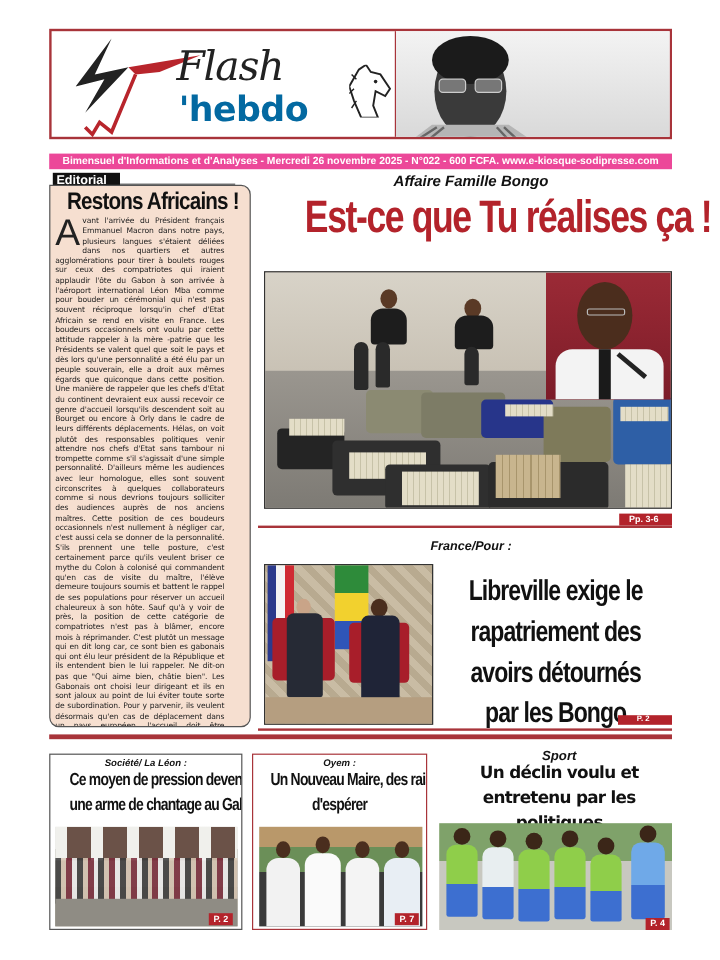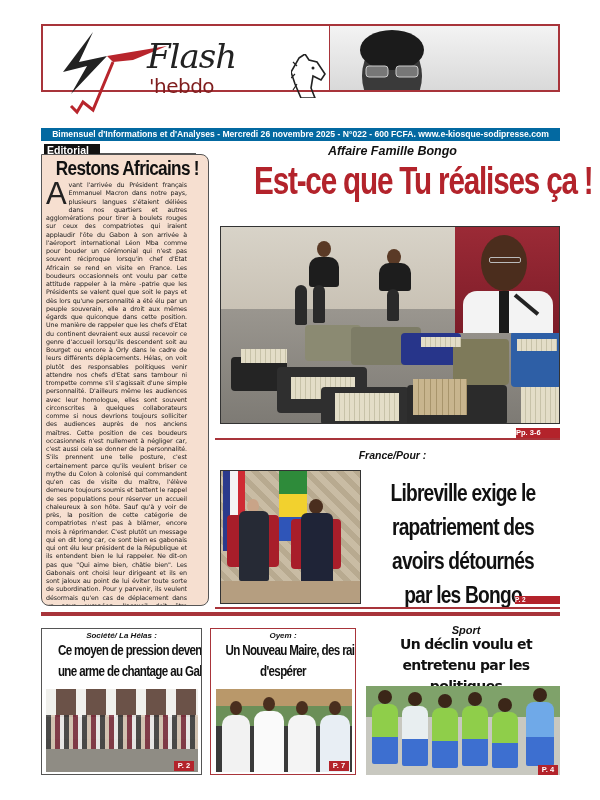--- a/index.html
+++ b/index.html
@@ -1,35 +1,35 @@
 <!DOCTYPE html>
 <html><head>
 <meta charset="utf-8">
 <style>
   * { box-sizing: border-box; margin: 0; padding: 0; }
   html, body { width: 600px; height: 800px; background: #ffffff; overflow: hidden; }
   body { position: relative; font-family: "Liberation Sans", sans-serif; color: #111; }
 
   .masthead {
-    position: absolute; left: 41px; top: 24px; width: 519px; height: 68px;
+    position: absolute; left: 41px; top: 24px; width: 519px; height: 92px;
     border: 2px solid #a8343a; display: flex; background: #fff;
   }
   .logo-box { width: 287px; height: 100%; border-right: 1px solid #a8343a; position: relative; }
   .founder-box { width: 108px; height: 100%; border-right: 1px solid #a8343a; display: flex; flex-direction: column; align-items: center; justify-content: center; text-align: center; }
   .founder-name { font-family: "DejaVu Sans", sans-serif; font-size: 8.5px; line-height: 11px; color: #222; }
   .founder-title { font-size: 6.5px; font-style: italic; font-weight: bold; margin-top: 2px; color: #111; }
   .photo-box { flex: 1; height: 100%; background: linear-gradient(180deg,#f3f3f3 0%,#d9d9d9 100%); position: relative; overflow: hidden; }
 
   .bolt-black { position: absolute; left: 20px; top: 6px; }
   .logo-flash { position: absolute; left: 104px; top: 10px; font-family: "DejaVu Serif", serif; font-style: italic; font-size: 34px; color: #222; letter-spacing: -1px; }
-  .logo-hebdo { position: absolute; left: 106px; top: 48px; font-family: "DejaVu Sans", sans-serif; font-weight: normal; font-size: 20px; color: #7f1d1d; letter-spacing: -0.5px; }
+  .logo-hebdo { position: absolute; left: 106px; top: 48px; font-family: "DejaVu Sans", sans-serif; font-weight: bold; font-size: 29px; color: #0369a1; letter-spacing: -0.5px; }
 
   .infobar {
     position: absolute; left: 41px; top: 128px; width: 519px; height: 13px;
-    background: #0369a1; color: #fff; font-size: 8.6px; font-weight: bold;
+    background: #ec4899; color: #fff; font-size: 8.6px; font-weight: bold;
     text-align: center; line-height: 13px; white-space: nowrap; overflow: hidden;
   }
 
   .editorial-tab {
     position: absolute; left: 44px; top: 144px; width: 56px; height: 12px;
     background: #111; color: #fff; font-weight: bold; font-size: 10.5px; padding-left: 3px; line-height: 12px;
   }
   .editorial-tabline { position: absolute; left: 100px; top: 153px; width: 96px; height: 1px; background: #555; }
   .editorial {
     position: absolute; left: 41px; top: 154px; width: 168px; height: 452px;
@@ -54,21 +54,21 @@
 
   .photo1 { position: absolute; left: 220px; top: 226px; width: 340px; height: 198px; border: 1px solid #333; overflow: hidden; background: #bfbab1; }
   .p1-wall { position: absolute; left: 0; top: 0; width: 100%; height: 82px; background: linear-gradient(180deg,#d8d3c8,#c9c2b5); }
   .p1-ground { position: absolute; left: 0; top: 82px; width: 100%; height: 116px; background: linear-gradient(180deg,#9a968f,#7d7a74); }
   .p1-inset { position: absolute; right: 0; top: 0; width: 104px; height: 106px; background: linear-gradient(180deg,#9b2a36,#7c1c28); overflow: hidden; }
   .p1-person { position: absolute; background: #1d1d1d; border-radius: 10px 10px 3px 3px; }
   .p1-head { position: absolute; background: #5a3a26; border-radius: 50%; }
   .bag { position: absolute; border-radius: 4px; }
   .money { position: absolute; background: repeating-linear-gradient(90deg,#e3ddc7 0 4px,#c7c2a8 4px 5px); }
 
-  .pagetag { position: absolute; background: #b3232b; color: #fff; font-weight: bold; font-size: 7.5px; text-align: left; padding-right: 3px; line-height: 10px; font-family: "Liberation Sans", sans-serif; }
+  .pagetag { position: absolute; background: #b3232b; color: #fff; font-weight: bold; font-size: 7.5px; text-align: center; padding-right: 3px; line-height: 10px; font-family: "Liberation Sans", sans-serif; }
 
   .kicker2 { position: absolute; left: 215px; top: 449px; width: 355px; text-align: center; font-weight: bold; font-style: italic; font-size: 10.5px; }
   .photo2 { position: absolute; left: 220px; top: 470px; width: 141px; height: 134px; border: 1px solid #333; overflow: hidden; background: #b8ad9a; }
   .headline2 {
     position: absolute; left: 360px; top: 476px; width: 206px; text-align: center;
     font-weight: bold; font-size: 24px; line-height: 34px; letter-spacing: -1px; color: #111;
     transform: scaleX(0.80); transform-origin: center;
   }
 
   .box { position: absolute; border: 1px solid #555; overflow: hidden; background: #fff; }
@@ -178,21 +178,21 @@
   <div style="position:absolute;left:88px;top:28px;width:14px;height:15px;border-radius:50%;background:#4a2e1e;"></div>
   <div style="position:absolute;left:80px;top:42px;width:32px;height:72px;background:#1f2437;border-radius:6px 6px 2px 2px;"></div>
   <div style="position:absolute;left:0;top:110px;width:100%;height:24px;background:#b59e80;"></div>
 </div>
 <div class="headline2">Libreville exige le rapatriement des avoirs détournés par les Bongo</div>
 <div class="pagetag" style="left:515px;top:596px;width:45px;height:8px;line-height:8px;font-size:6.5px;">P. 2</div>
 <div class="redline" style="left:215px;top:607px;width:345px;height:2px;"></div>
 <div class="redline" style="left:41px;top:612px;width:519px;height:4px;"></div>
 
 <div class="box" style="left:41px;top:628px;width:161px;height:147px;">
-  <div class="box-kicker">Société/ La Hélas :</div>
+  <div class="box-kicker">Société/ La Léon :</div>
   <div class="box-head">Ce moyen de pression devenu</div>
   <div class="box-head">une arme de chantage au Gabon</div>
   <div class="box-photo" style="left:4px;top:60px;width:152px;height:83px;background:linear-gradient(180deg,#e6e6e2 0 22%,#a8a59c 22% 60%,#9a968a 60%);">
     <div style="position:absolute;left:0;top:0;width:100%;height:28px;background:repeating-linear-gradient(90deg,#f0f0ec 0 10px,#6b5248 10px 30px);"></div>
     <div style="position:absolute;left:0;top:26px;width:100%;height:38px;background:repeating-linear-gradient(90deg,#3a3a3a 0 5px,#d9c7b4 5px 9px,#7a2a3a 9px 14px,#f2f2f2 14px 18px);opacity:0.85;"></div>
     <div style="position:absolute;left:0;top:60px;width:100%;height:23px;background:#8f8c84;"></div>
   </div>
   <div class="pagetag" style="left:132px;top:132px;width:20px;height:10px;text-align:center;padding:0;">P. 2</div>
 </div>
 

